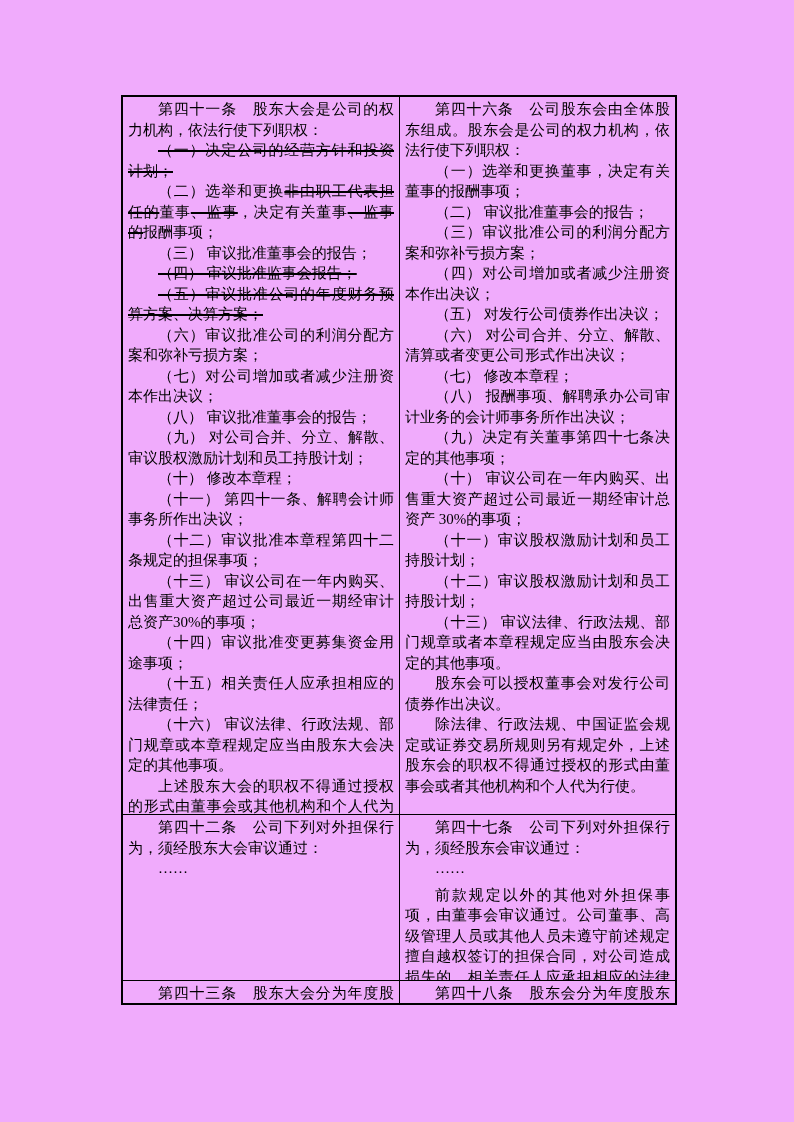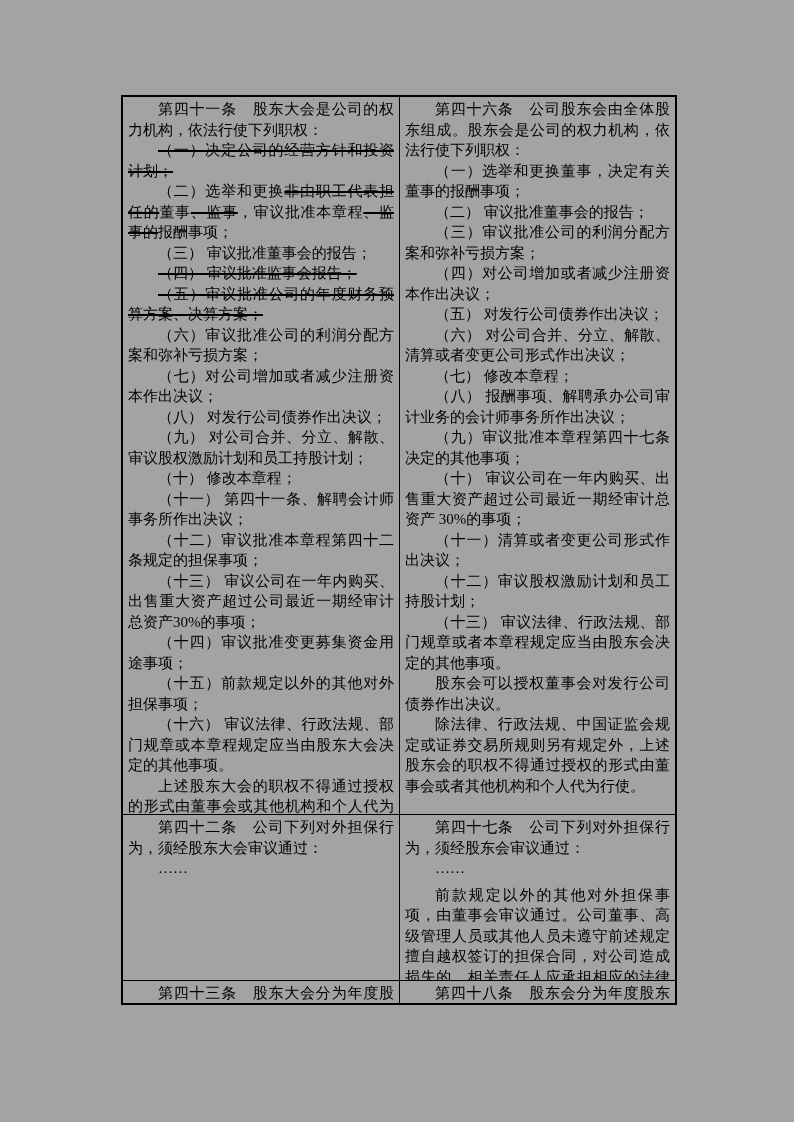--- a/index.html
+++ b/index.html
@@ -1,20 +1,20 @@
 <!DOCTYPE html>
 <html><head>
 <meta charset="utf-8">
 <style>
   html, body { margin: 0; padding: 0; background: #ffffff; }
   .page {
     position: relative;
     width: 794px;
     height: 1122px;
-    background: #a3a3a3;
+    background: #f0abfc;
     font-family: "Liberation Serif", "DejaVu Serif", serif;
     color: #000000;
     overflow: hidden;
   }
   table.doc-table {
     position: absolute;
     left: 121px;
     top: 95px;
     width: 551px;
     border-collapse: collapse;
@@ -48,52 +48,52 @@
 <body>
 
 <div class="page">
   <table class="doc-table">
     <tbody id="table-body">
         <tr class="row-0">
           <td class="col-left">
             <div class="cell-inner">
               <p><span>第四十一条　股东大会是公司的权力机构，依法行使下列职权：</span></p>
               <p><span class="bold strike">（一）决定公司的经营方针和投资计划；</span></p>
-              <p><span>（二）选举和更换</span><span class="bold strike">非由职工代表担任的</span><span>董事</span><span class="bold strike">、监事</span><span>，审议批准本章程</span><span class="bold strike">、监事的</span><span>报酬事项；</span></p>
+              <p><span>（二）选举和更换</span><span class="bold strike">非由职工代表担任的</span><span>董事</span><span class="bold strike">、监事</span><span>，决定有关董事</span><span class="bold strike">、监事的</span><span>报酬事项；</span></p>
               <p><span>（三） 审议批准董事会的报告；</span></p>
               <p><span class="bold strike">（四） 审议批准监事会报告；</span></p>
               <p><span class="bold strike">（五）审议批准公司的年度财务预算方案、决算方案；</span></p>
               <p><span>（六）审议批准公司的利润分配方案和弥补亏损方案；</span></p>
               <p><span>（七）对公司增加或者减少注册资本作出决议；</span></p>
-              <p><span>（八） 对发行公司债券作出决议；</span></p>
+              <p><span>（八） 审议批准董事会的报告；</span></p>
               <p><span>（九） 对公司合并、分立、解散、审议股权激励计划和员工持股计划；</span></p>
               <p><span>（十） 修改本章程；</span></p>
               <p><span>（十一） 第四十一条、解聘会计师事务所作出决议；</span></p>
               <p><span>（十二）审议批准本章程第四十二条规定的担保事项；</span></p>
               <p><span>（十三） 审议公司在一年内购买、出售重大资产超过公司最近一期经审计总资产30%的事项；</span></p>
               <p><span>（十四）审议批准变更募集资金用途事项；</span></p>
-              <p><span>（十五）前款规定以外的其他对外担保事项；</span></p>
+              <p><span>（十五）相关责任人应承担相应的法律责任；</span></p>
               <p><span>（十六） 审议法律、行政法规、部门规章或本章程规定应当由股东大会决定的其他事项。</span></p>
               <p><span>上述股东大会的职权不得通过授权的形式由董事会或其他机构和个人代为行使。</span></p>
             </div>
           </td>
           <td class="col-right">
             <div class="cell-inner">
               <p><span class="bold">第四十六条　公司股东会由全体股东组成。股东会</span><span>是公司的权力机构，依法行使下列职权：</span></p>
               <p><span class="bold">（一）选举和更换董事，决定有关董事的报酬事项；</span></p>
               <p><span>（二） 审议批准董事会的报告；</span></p>
               <p><span>（三）审议批准公司的利润分配方案和弥补亏损方案；</span></p>
               <p><span>（四）对公司增加或者减少注册资本作出决议；</span></p>
               <p><span>（五） 对发行公司债券作出决议；</span></p>
               <p><span>（六） 对公司合并、分立、解散、清算或者变更公司形式作出决议；</span></p>
               <p><span>（七） 修改本章程；</span></p>
               <p><span>（八） 报酬事项、解聘</span><span class="bold">承办公司审计业务的</span><span>会计师事务所作出决议；</span></p>
-              <p><span>（九）审议批准本章程</span><span class="bold">第四十七条</span><span>决定的其他事项；</span></p>
+              <p><span>（九）决定有关董事</span><span class="bold">第四十七条</span><span>决定的其他事项；</span></p>
               <p><span>（十） 审议公司在一年内购买、出售重大资产超过公司最近一期经审计总资产 30%的事项；</span></p>
-              <p><span>（十一）清算或者变更公司形式作出决议；</span></p>
+              <p><span>（十一）审议股权激励计划和员工持股计划；</span></p>
               <p><span>（十二）审议股权激励计划和员工持股计划；</span></p>
               <p><span>（十三） 审议法律、行政法规、部门规章或者本章程规定应当由</span><span class="bold">股东会</span><span>决定的其他事项。</span></p>
               <p><span class="bold">股东会可以授权董事会对发行公司债券作出决议。</span></p>
               <p><span class="bold">除法律、行政法规、中国证监会规定或证券交易所规则另有规定外，</span><span>上述</span><span class="bold">股东会</span><span>的职权不得通过授权的形式由董事会或</span><span class="bold">者</span><span>其他机构和个人代为行使。</span></p>
             </div>
           </td>
         </tr>
         <tr class="row-1">
           <td class="col-left">
             <div class="cell-inner">

